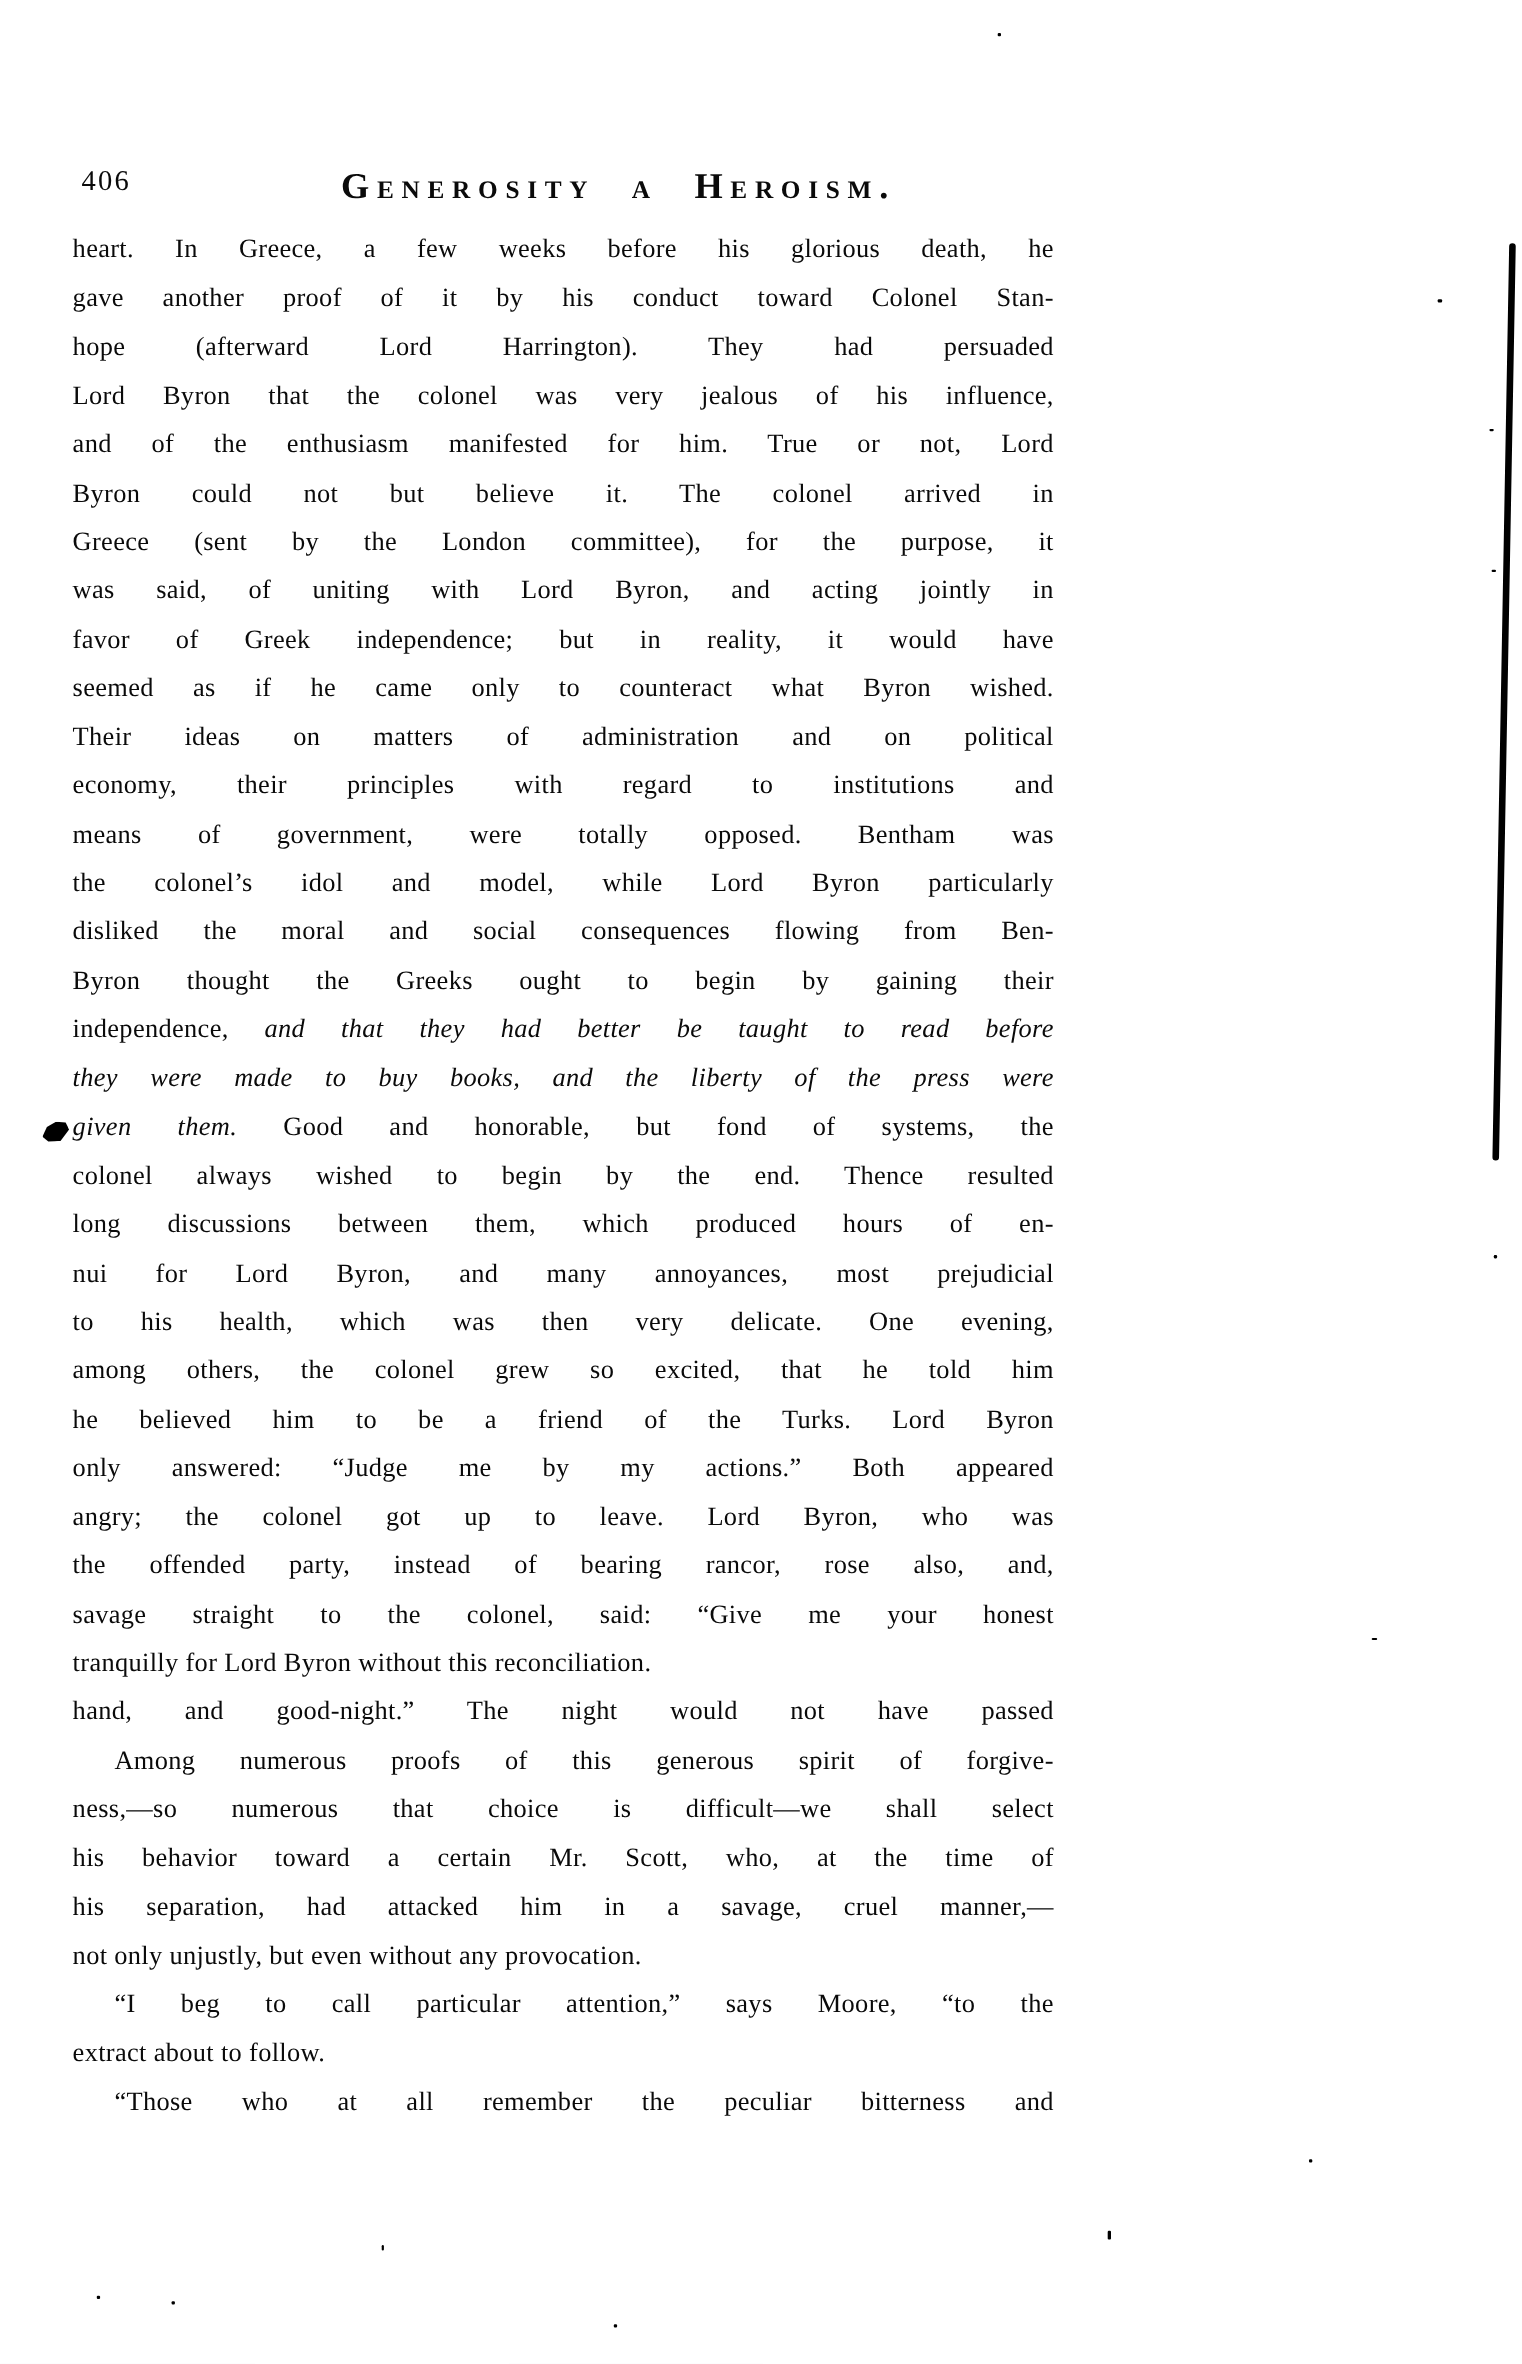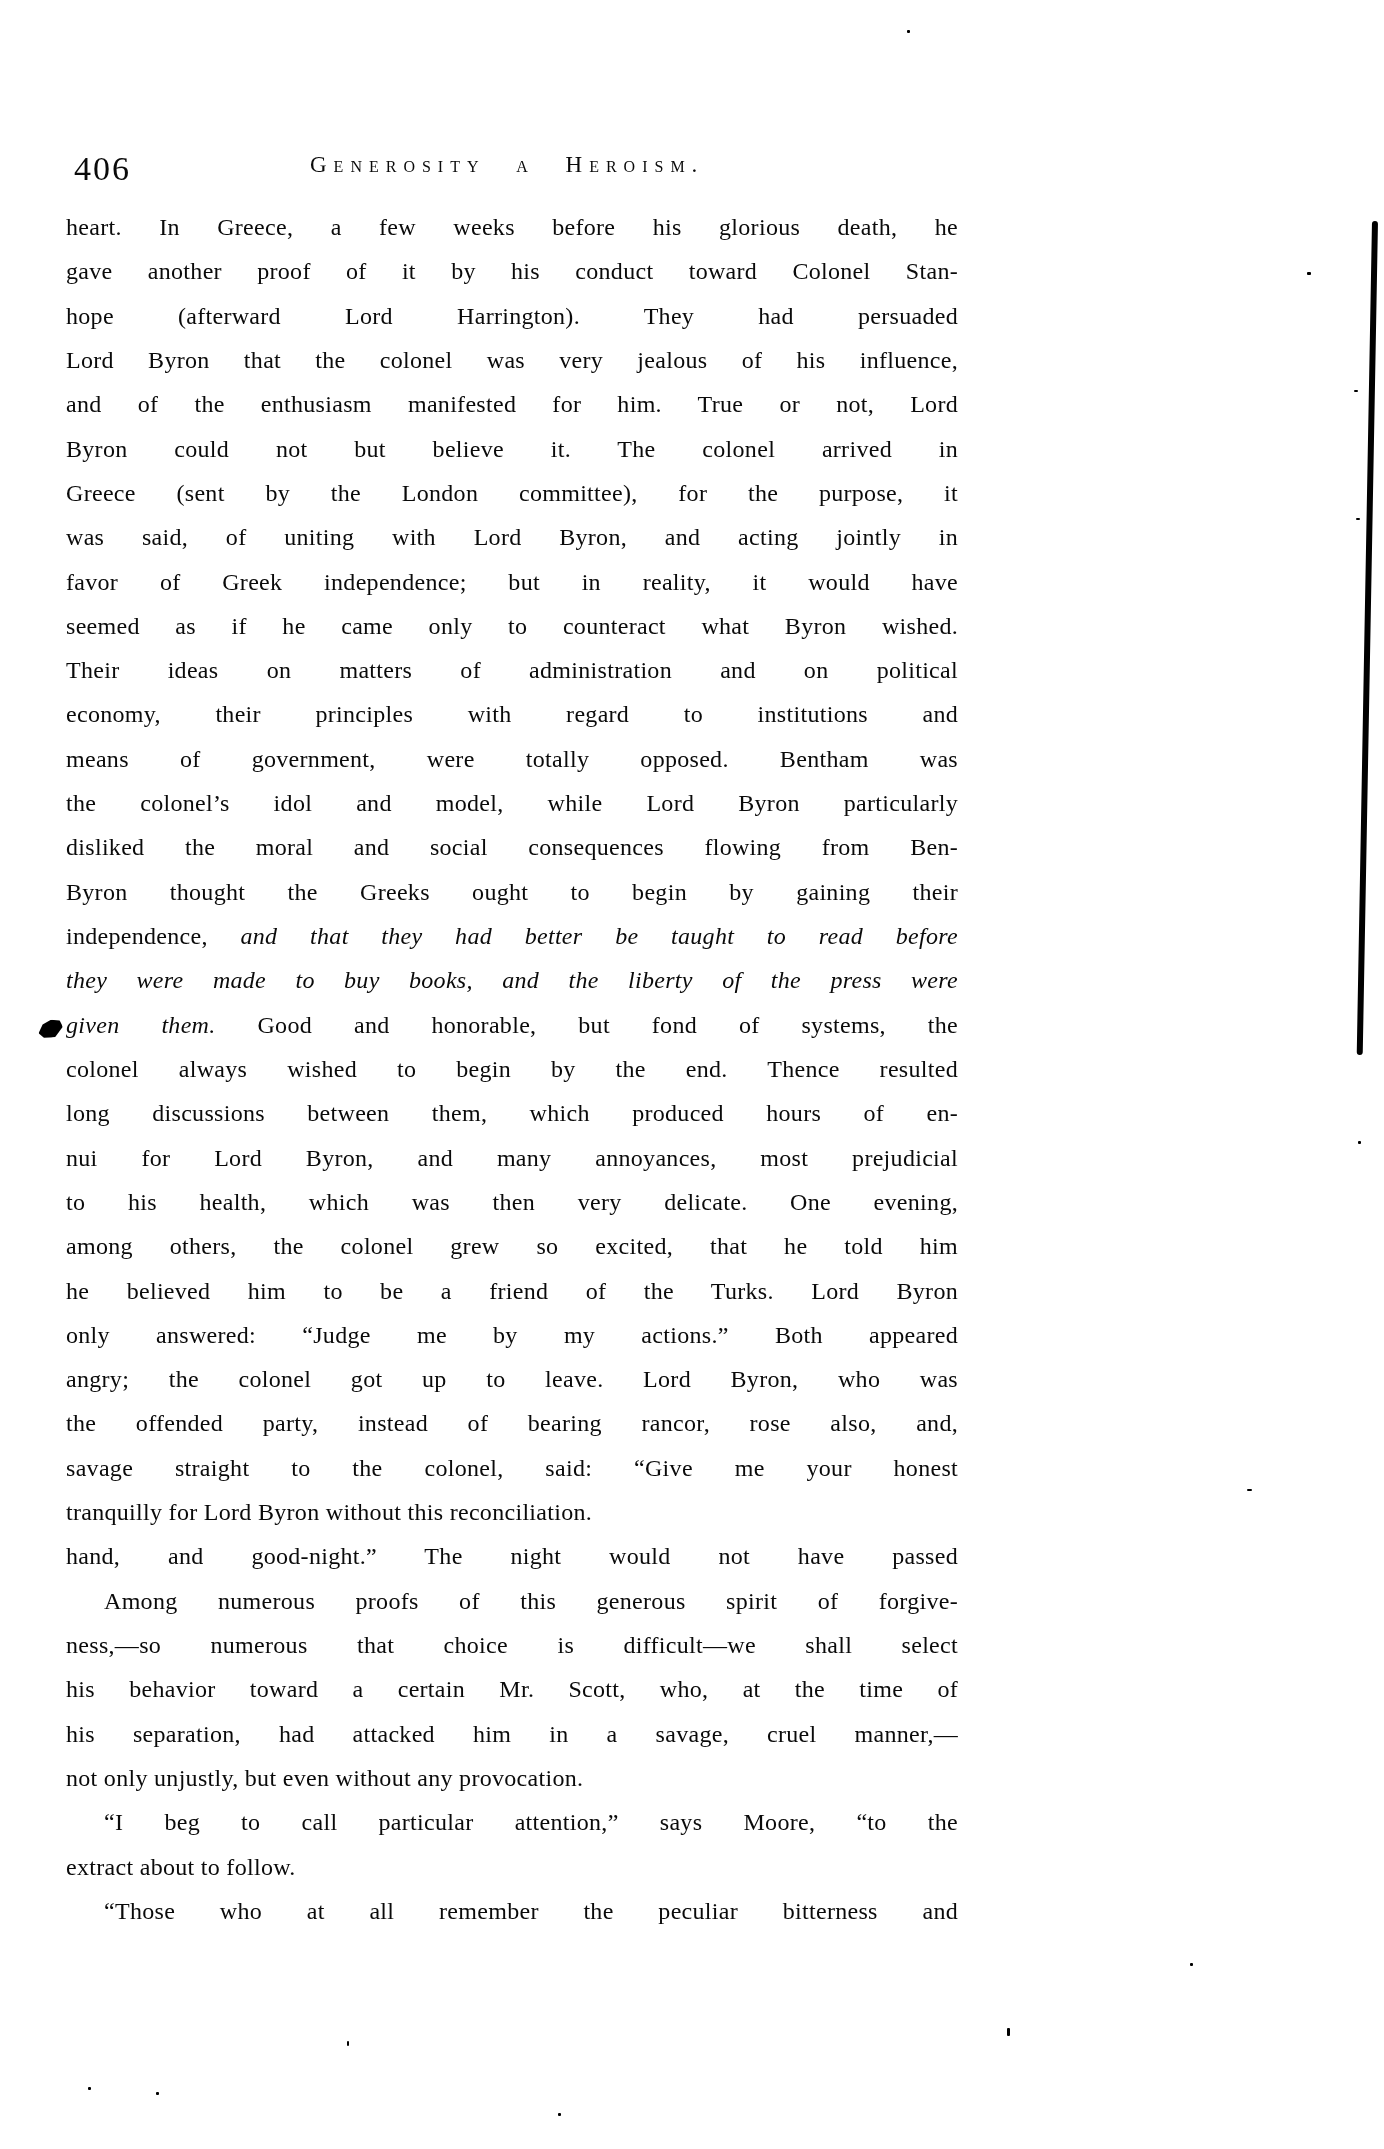--- a/index.html
+++ b/index.html
@@ -8,29 +8,30 @@
     width:1384px; height:2149px;
     background:#ffffff;
     color:#0a0a0a;
     font-family:"Liberation Serif","DejaVu Serif",serif;
     overflow:hidden;
     margin:0 auto;
   }
   .runhead { position:absolute; top:148px; left:66px; width:900px; height:44px; }
   .pagenum {
     position:absolute; left:8px; top:2px;
-    font-size:34px; letter-spacing:2px;
+    font-size:26px; letter-spacing:2px;
   }
   .headtitle {
     position:absolute; left:244px; top:4px;
-    font-size:23px;
+    font-size:33px;
     font-variant:small-caps;
     letter-spacing:7px;
     word-spacing:18px;
     white-space:nowrap;
+    font-weight:bold;
   }
   .bodytext {
     position:absolute; top:205px; left:66px; width:892px;
     font-size:24px;
     letter-spacing:0.3px;
   }
   .line {
     height:44.32px; line-height:44.32px;
     text-align:justify;
     text-align-last:justify;

